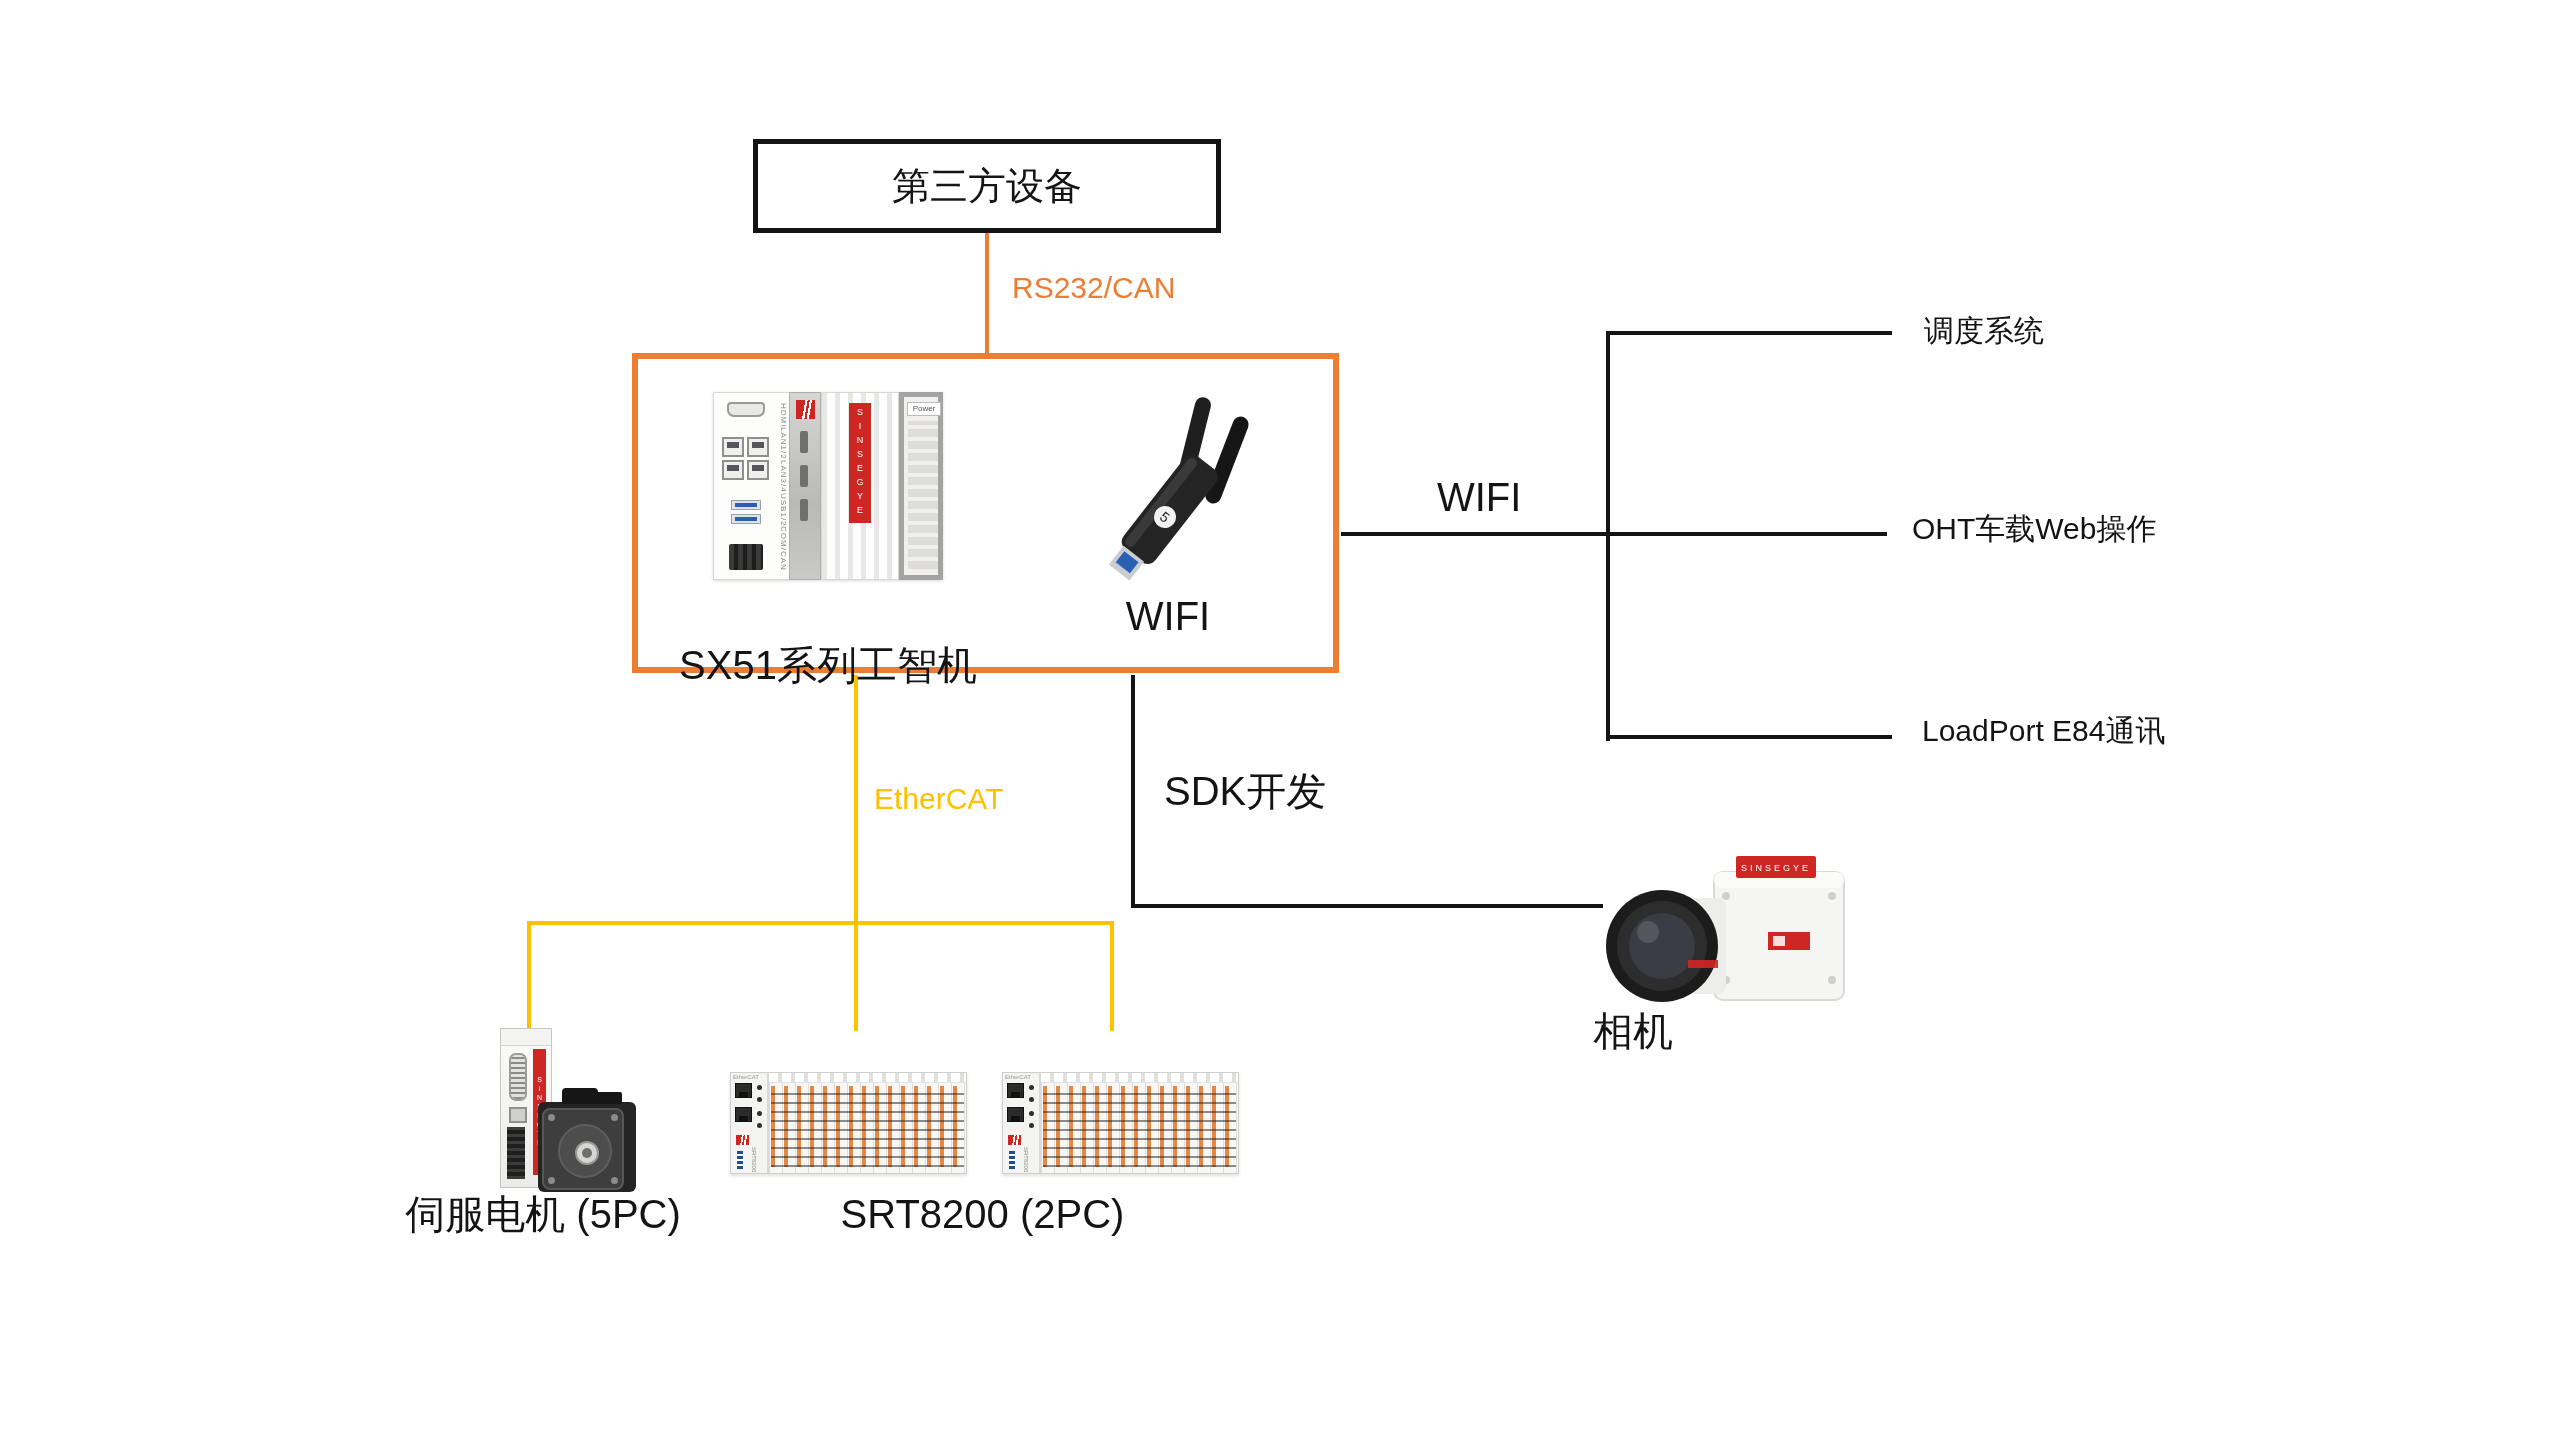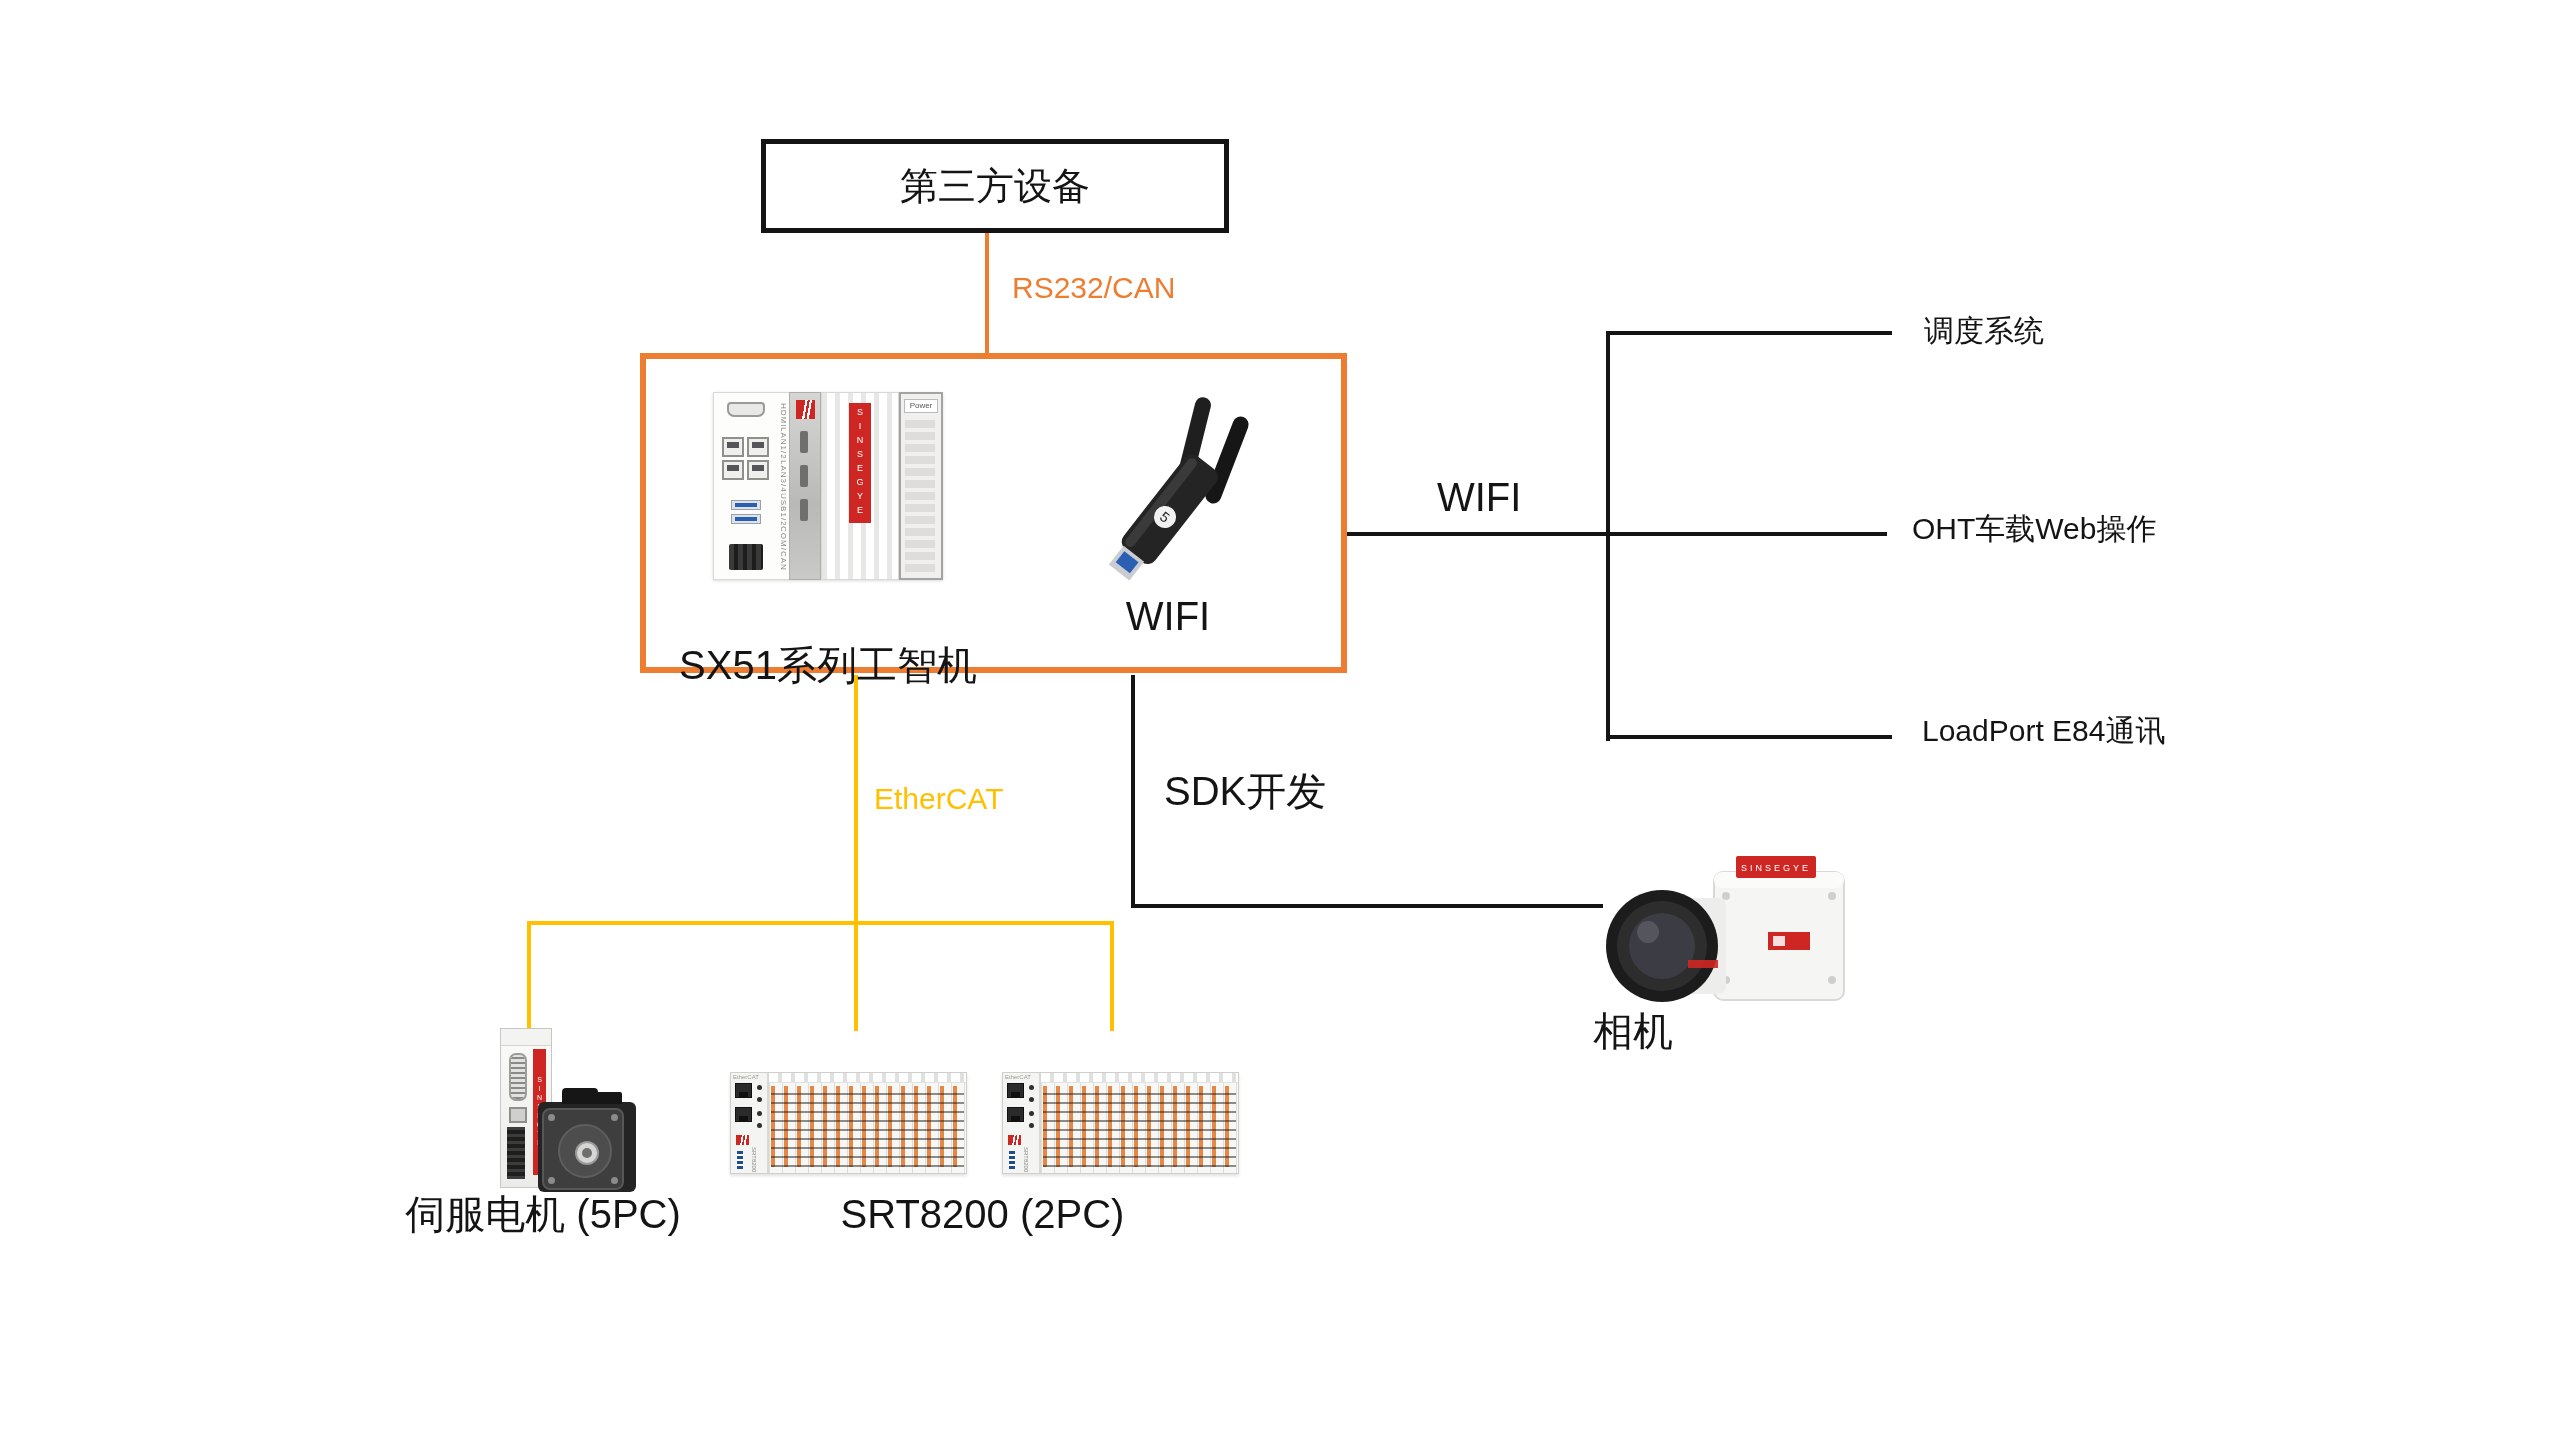--- a/index.html
+++ b/index.html
@@ -10,21 +10,21 @@
     position:relative;width:2560px;height:1440px;background:#fff;overflow:hidden;
     font-family:"Liberation Sans","DejaVu Sans",sans-serif;color:#141414;
   }
   
   .line{position:absolute;}
   .line.h{height:4px;} .line.v{width:4px;}
   .line.black{background:var(--black,#141414);}
   .line.orange{background:var(--orange,#ED7D31);}
   .line.yellow{background:var(--yellow,#FFC000);}
   
-  .node-box{position:absolute;background:#fff;box-sizing:border-box;margin-left:8px;}
+  .node-box{position:absolute;background:#fff;box-sizing:border-box;}
   .top-box{left:753px;top:139px;width:468px;height:94px;border:5px solid var(--black,#141414);
     display:flex;align-items:center;justify-content:center;font-size:38px;}
   .central-box{left:632px;top:353px;width:707px;height:320px;border:6px solid var(--orange,#ED7D31);}
   
   .lbl{position:absolute;font-size:30px;line-height:1.15;white-space:nowrap;}
   .lbl.orange{color:var(--orange,#ED7D31);}
   .lbl.yellow{color:var(--yellow,#FFC000);}
   .caption{position:absolute;font-size:40px;text-align:center;white-space:nowrap;}
   
   .sx51{position:absolute;left:713px;top:392px;width:230px;height:188px;display:flex;
@@ -45,21 +45,21 @@
   .port-labels span{writing-mode:vertical-rl;font-size:8px;color:#8a8a88;letter-spacing:1px;}
   .sx51-mid{width:32px;background:linear-gradient(180deg,#d6d6d4,#b9b9b7 60%,#c9c9c7);border:1px solid #aeaeac;box-sizing:border-box;position:relative;}
   .sx51-logo{position:absolute;left:6px;top:7px;width:19px;height:19px;background:var(--red,#CE2723);
     background-image:linear-gradient(100deg,transparent 42%,#fff 42% 52%,transparent 52% 62%,#fff 62% 72%,transparent 72%);}
   .sx51-mid .slit{position:absolute;left:10px;width:8px;height:22px;background:#6f6f6d;border-radius:2px;}
   .sx51-vent{flex:1;background:#fff;border:1px solid #d8d8d5;box-sizing:border-box;position:relative;
     background-image:repeating-linear-gradient(90deg,#e7e7e5 0 5px,#ffffff 5px 13px);}
   .sx51-badge{position:absolute;left:50%;top:10px;transform:translateX(-50%);width:22px;height:120px;
     background:var(--red,#CE2723);display:flex;align-items:center;justify-content:center;}
   .sx51-badge span{writing-mode:vertical-rl;text-orientation:upright;color:#fff;font-size:9px;letter-spacing:4px;}
-  .sx51-power{width:44px;background:#f1f0ee;border:2px solid #a3a3a3;box-sizing:border-box;position:relative;}
+  .sx51-power{width:44px;background:#f1f0ee;border:5px solid #a3a3a3;box-sizing:border-box;position:relative;}
   .power-chip{position:absolute;left:3px;top:5px;width:32px;height:12px;background:#fff;border:1px solid #bbb;
     font-size:8px;color:#555;text-align:center;line-height:12px;}
   .terminal-col{position:absolute;left:4px;top:24px;width:30px;bottom:6px;
     background-image:repeating-linear-gradient(0deg,#dddddb 0 8px,#f1f0ee 8px 12px),repeating-linear-gradient(90deg,#cfcfcc 0 2px,transparent 2px 10px);}
   
   .fig{position:absolute;}
   
   .servo{position:absolute;left:492px;top:1026px;width:150px;height:168px;}
   .servo-drive{position:absolute;left:8px;top:2px;width:52px;height:160px;background:linear-gradient(180deg,#fbfbfa,#ebebe9);
     border:1px solid #c6c6c3;box-sizing:border-box;}

